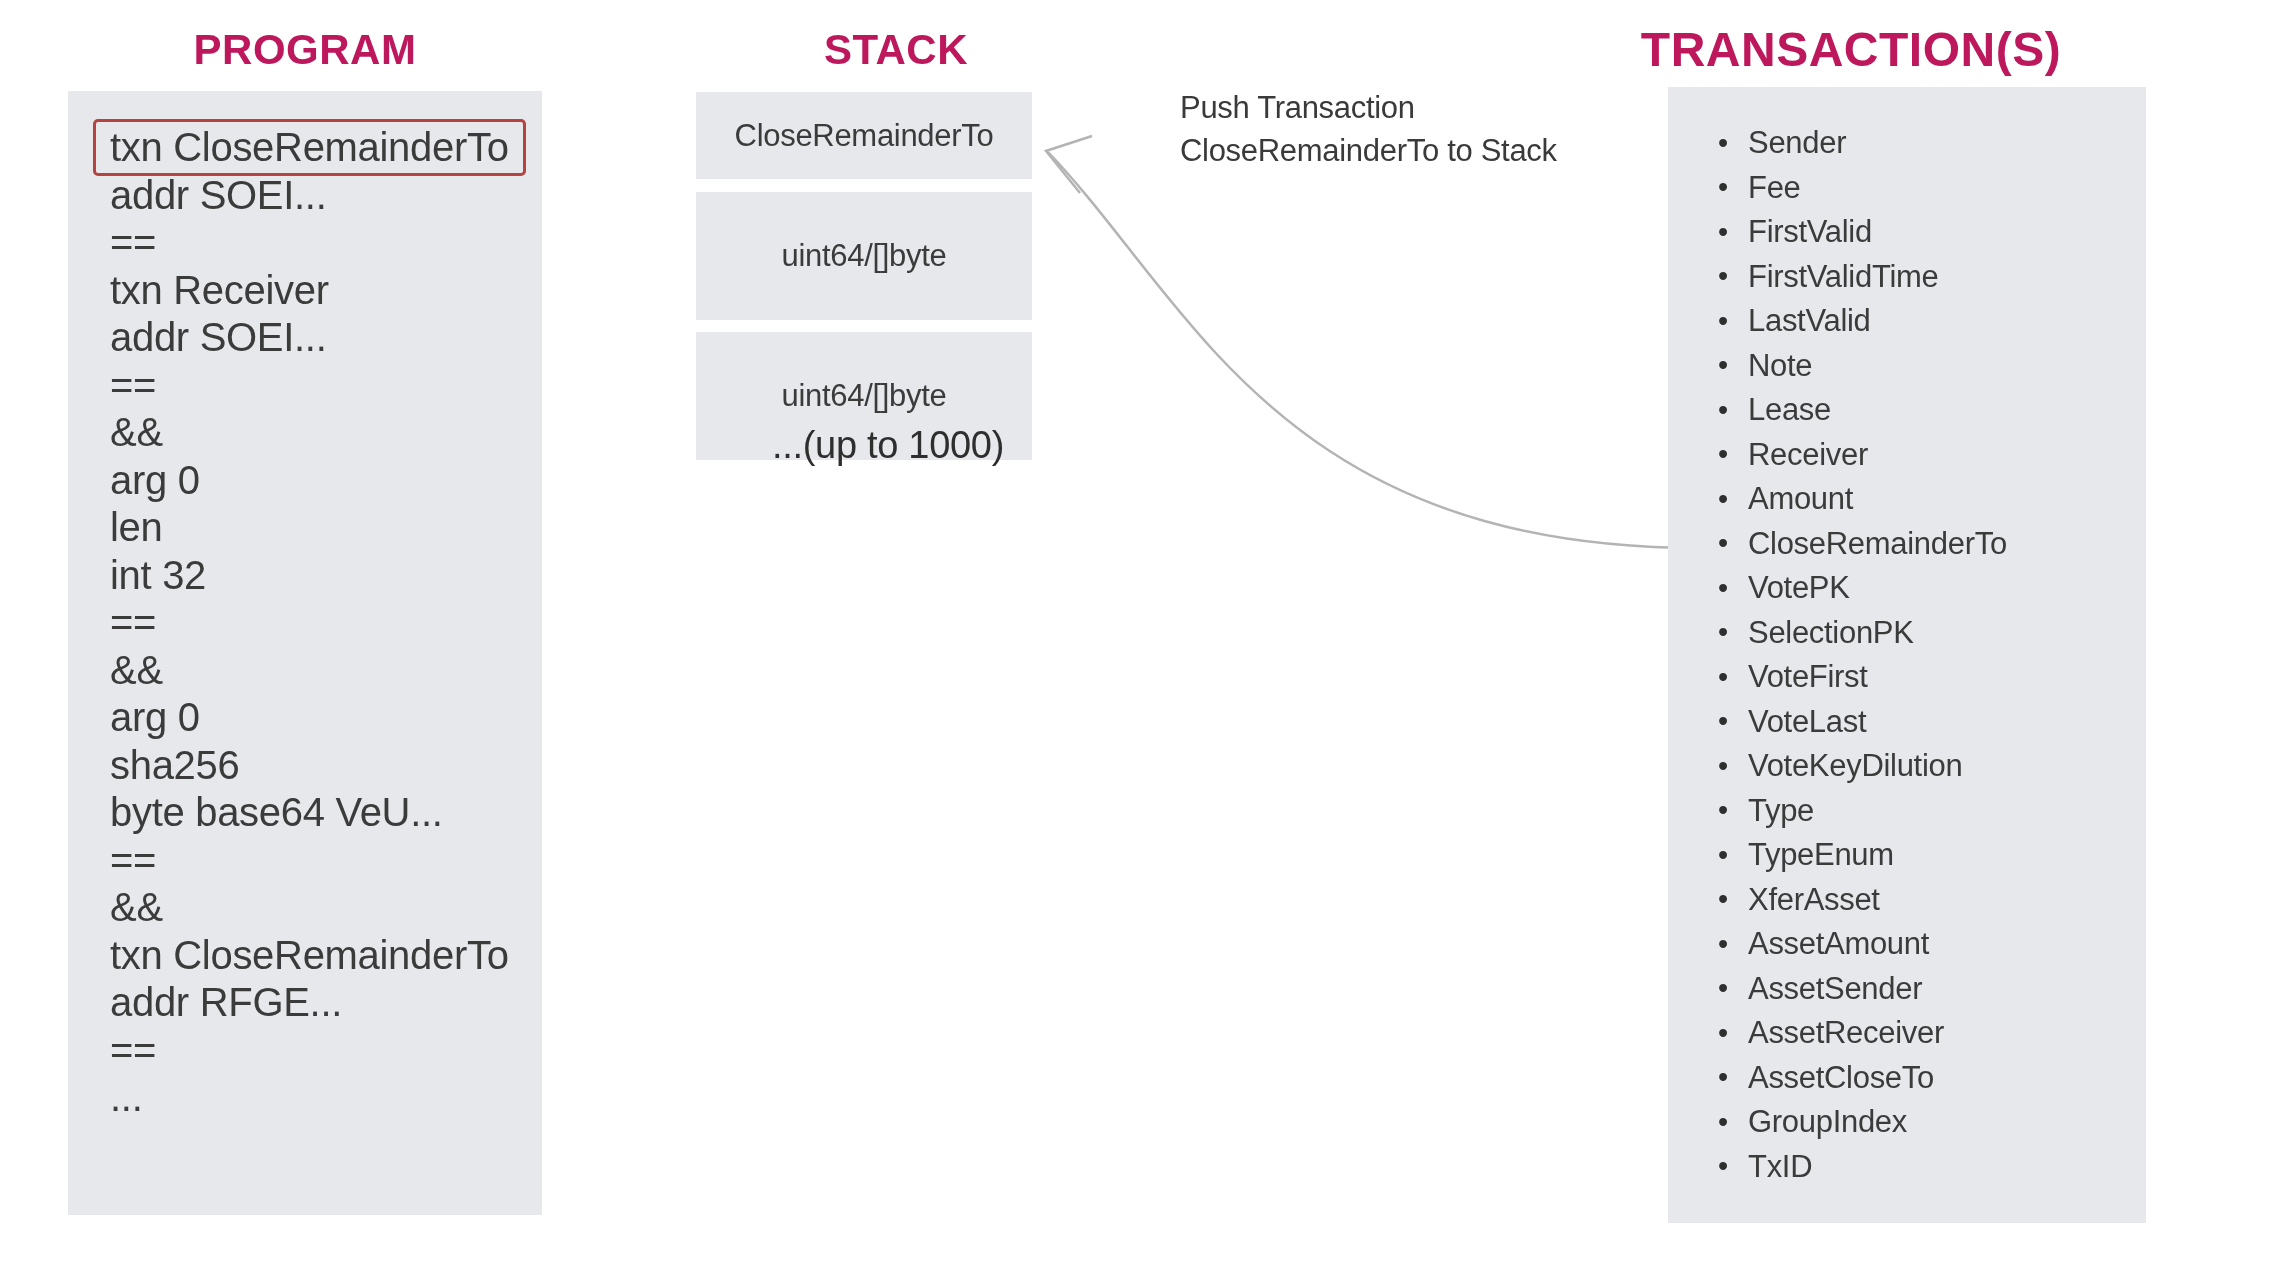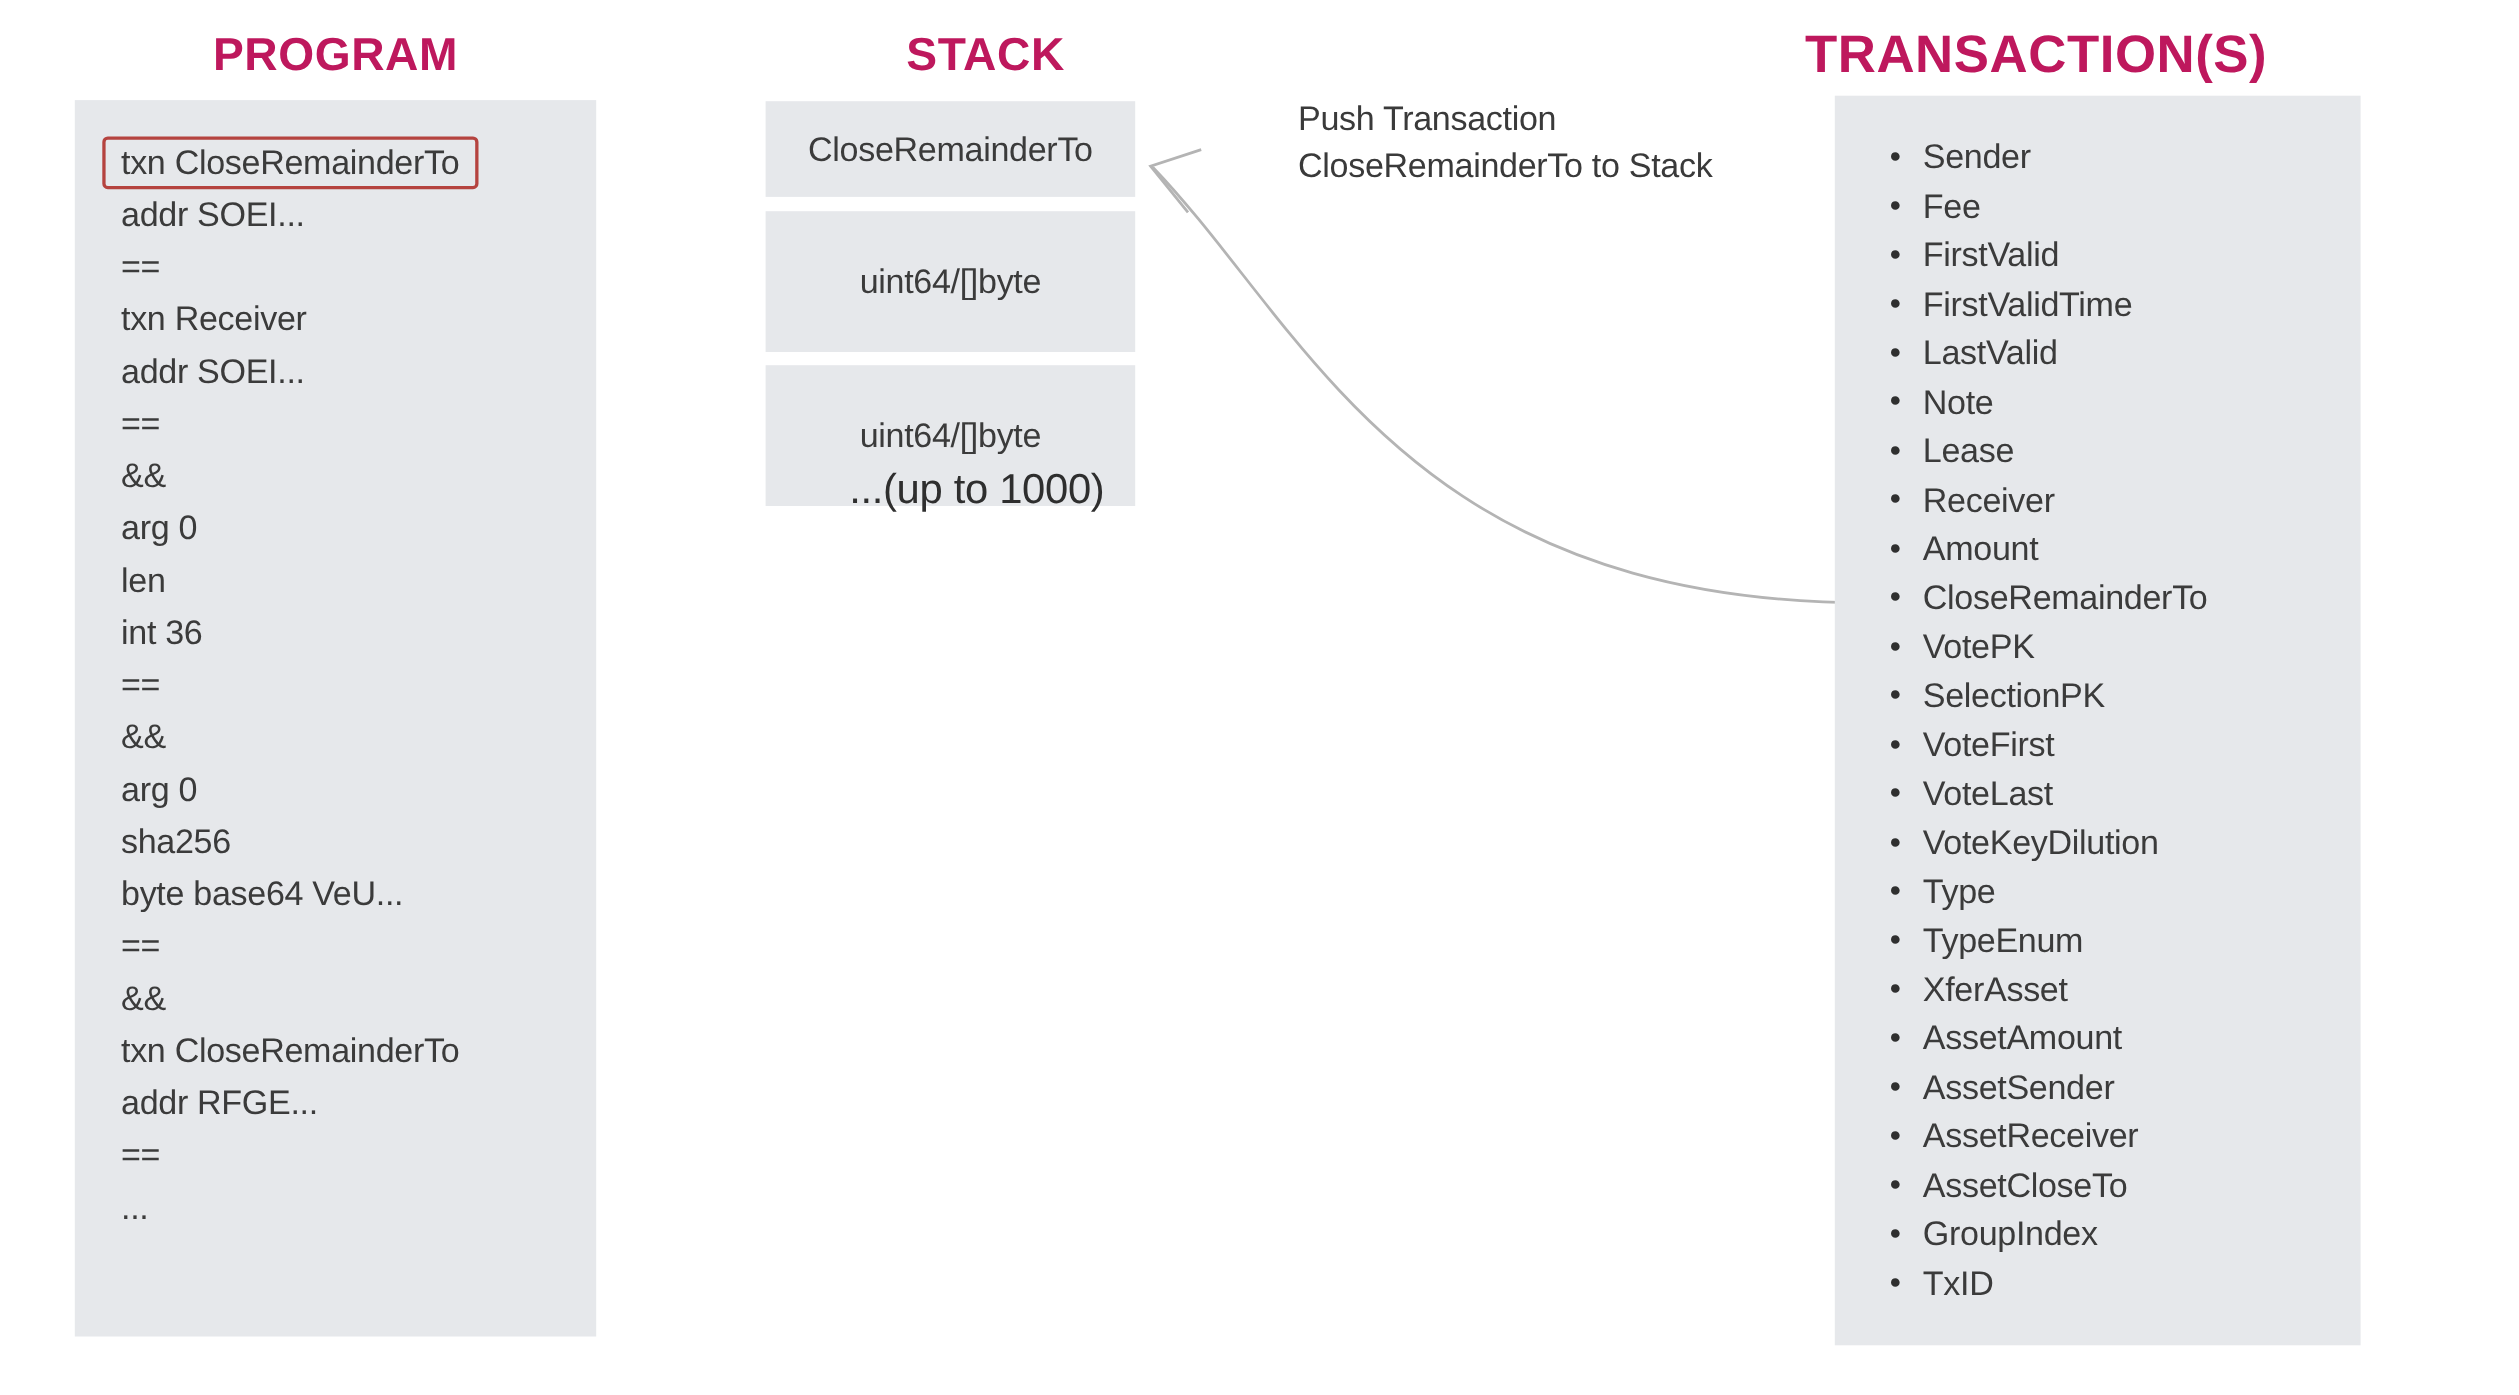--- a/index.html
+++ b/index.html
@@ -10,21 +10,21 @@
   .col-title{
     position:absolute;top:28px;font-size:42px;line-height:44px;font-weight:700;
     color:#be185d;text-align:center;letter-spacing:0.5px;white-space:nowrap;
   }
   .title-program{left:68px;width:474px;}
   .title-stack{left:728px;width:336px;}
   .title-tx{left:1612px;width:478px;font-size:48px;}
   .gbox{position:absolute;background:#e6e8eb;}
   .program-box{left:68px;top:91px;width:474px;height:1124px;}
   .prog-lines{position:absolute;left:42px;top:33px;width:420px;}
-  .prog-line{height:47.5px;display:flex;align-items:center;font-size:31px;letter-spacing:-0.3px;white-space:nowrap;text-align:right;}
+  .prog-line{height:47.5px;display:flex;align-items:center;font-size:40px;letter-spacing:-0.3px;white-space:nowrap;text-align:right;}
   .prog-line span{display:inline-block;}
   .prog-line.highlighted span{
     border:3px solid #b5433f;border-radius:5px;
     padding:3px 14px;margin-left:-17px;
   }
   .stack-col{position:absolute;left:696px;top:92px;width:336px;}
   .stack-slot{
     background:#e6e8eb;width:336px;height:128px;margin-bottom:12px;
     display:flex;align-items:center;justify-content:center;
     font-size:31px;letter-spacing:-0.3px;
@@ -76,21 +76,21 @@
         <div class="prog-line">
           <span>&amp;&amp;</span>
         </div>
         <div class="prog-line">
           <span>arg 0</span>
         </div>
         <div class="prog-line">
           <span>len</span>
         </div>
         <div class="prog-line">
-          <span>int 36</span>
+          <span>int 32</span>
         </div>
         <div class="prog-line">
           <span>==</span>
         </div>
         <div class="prog-line">
           <span>&amp;&amp;</span>
         </div>
         <div class="prog-line">
           <span>arg 0</span>
         </div>

